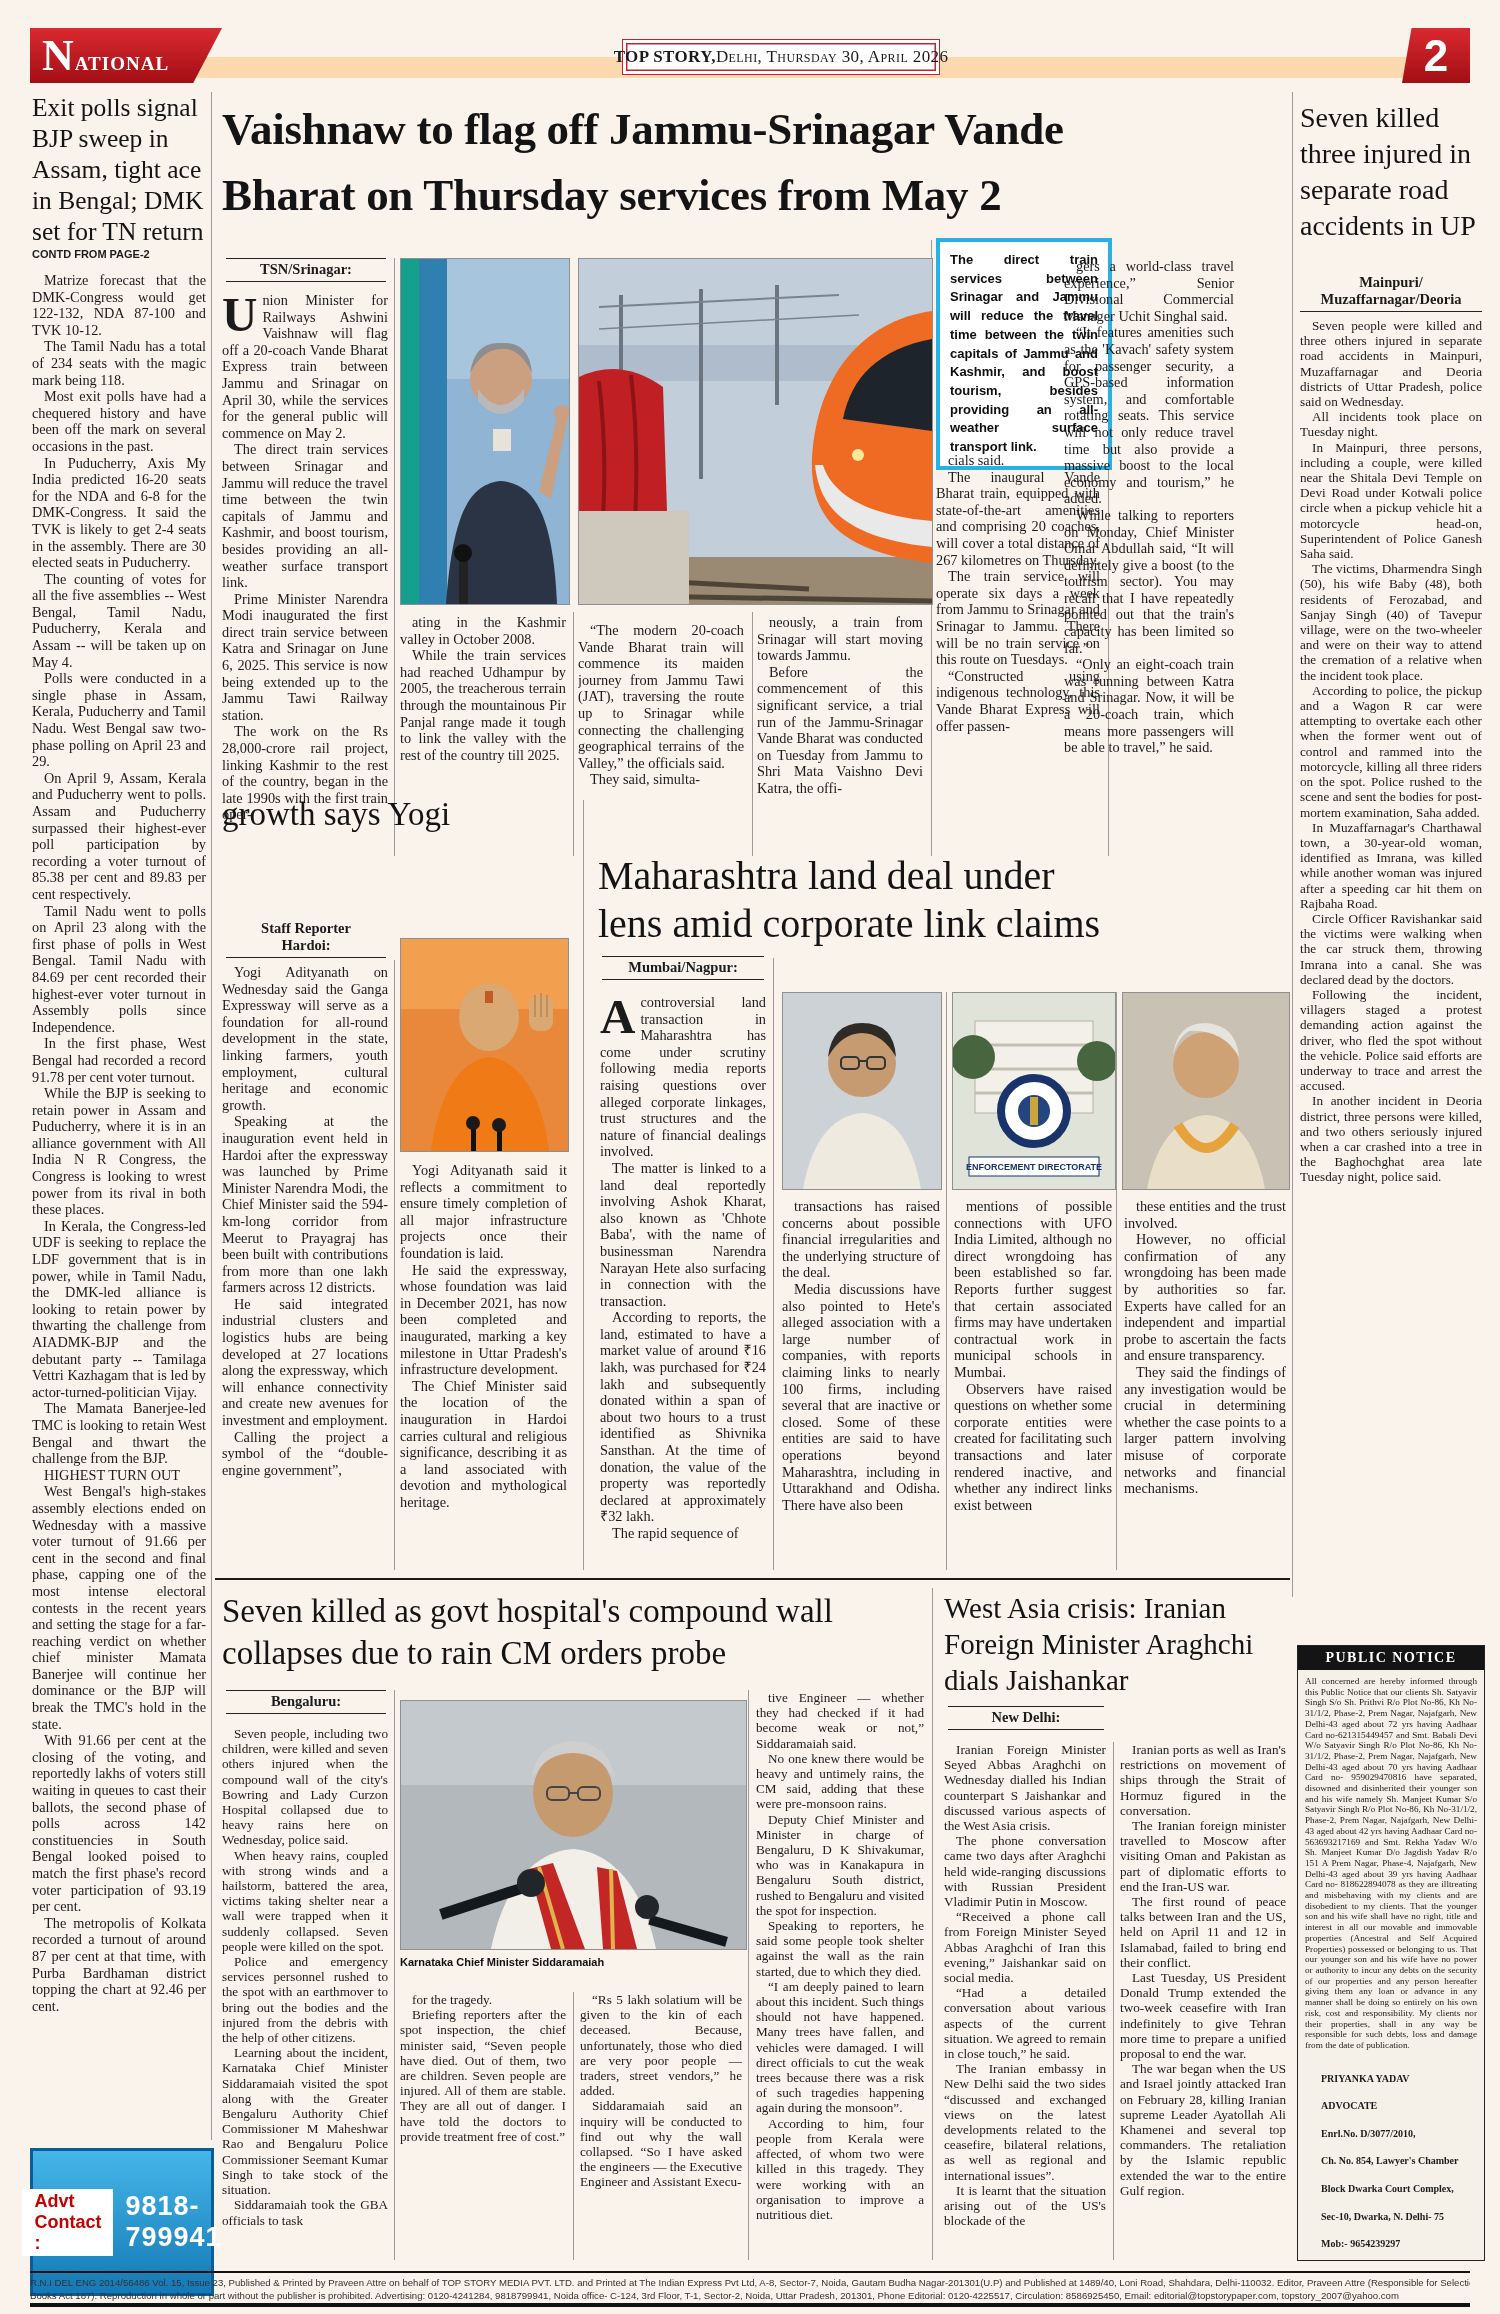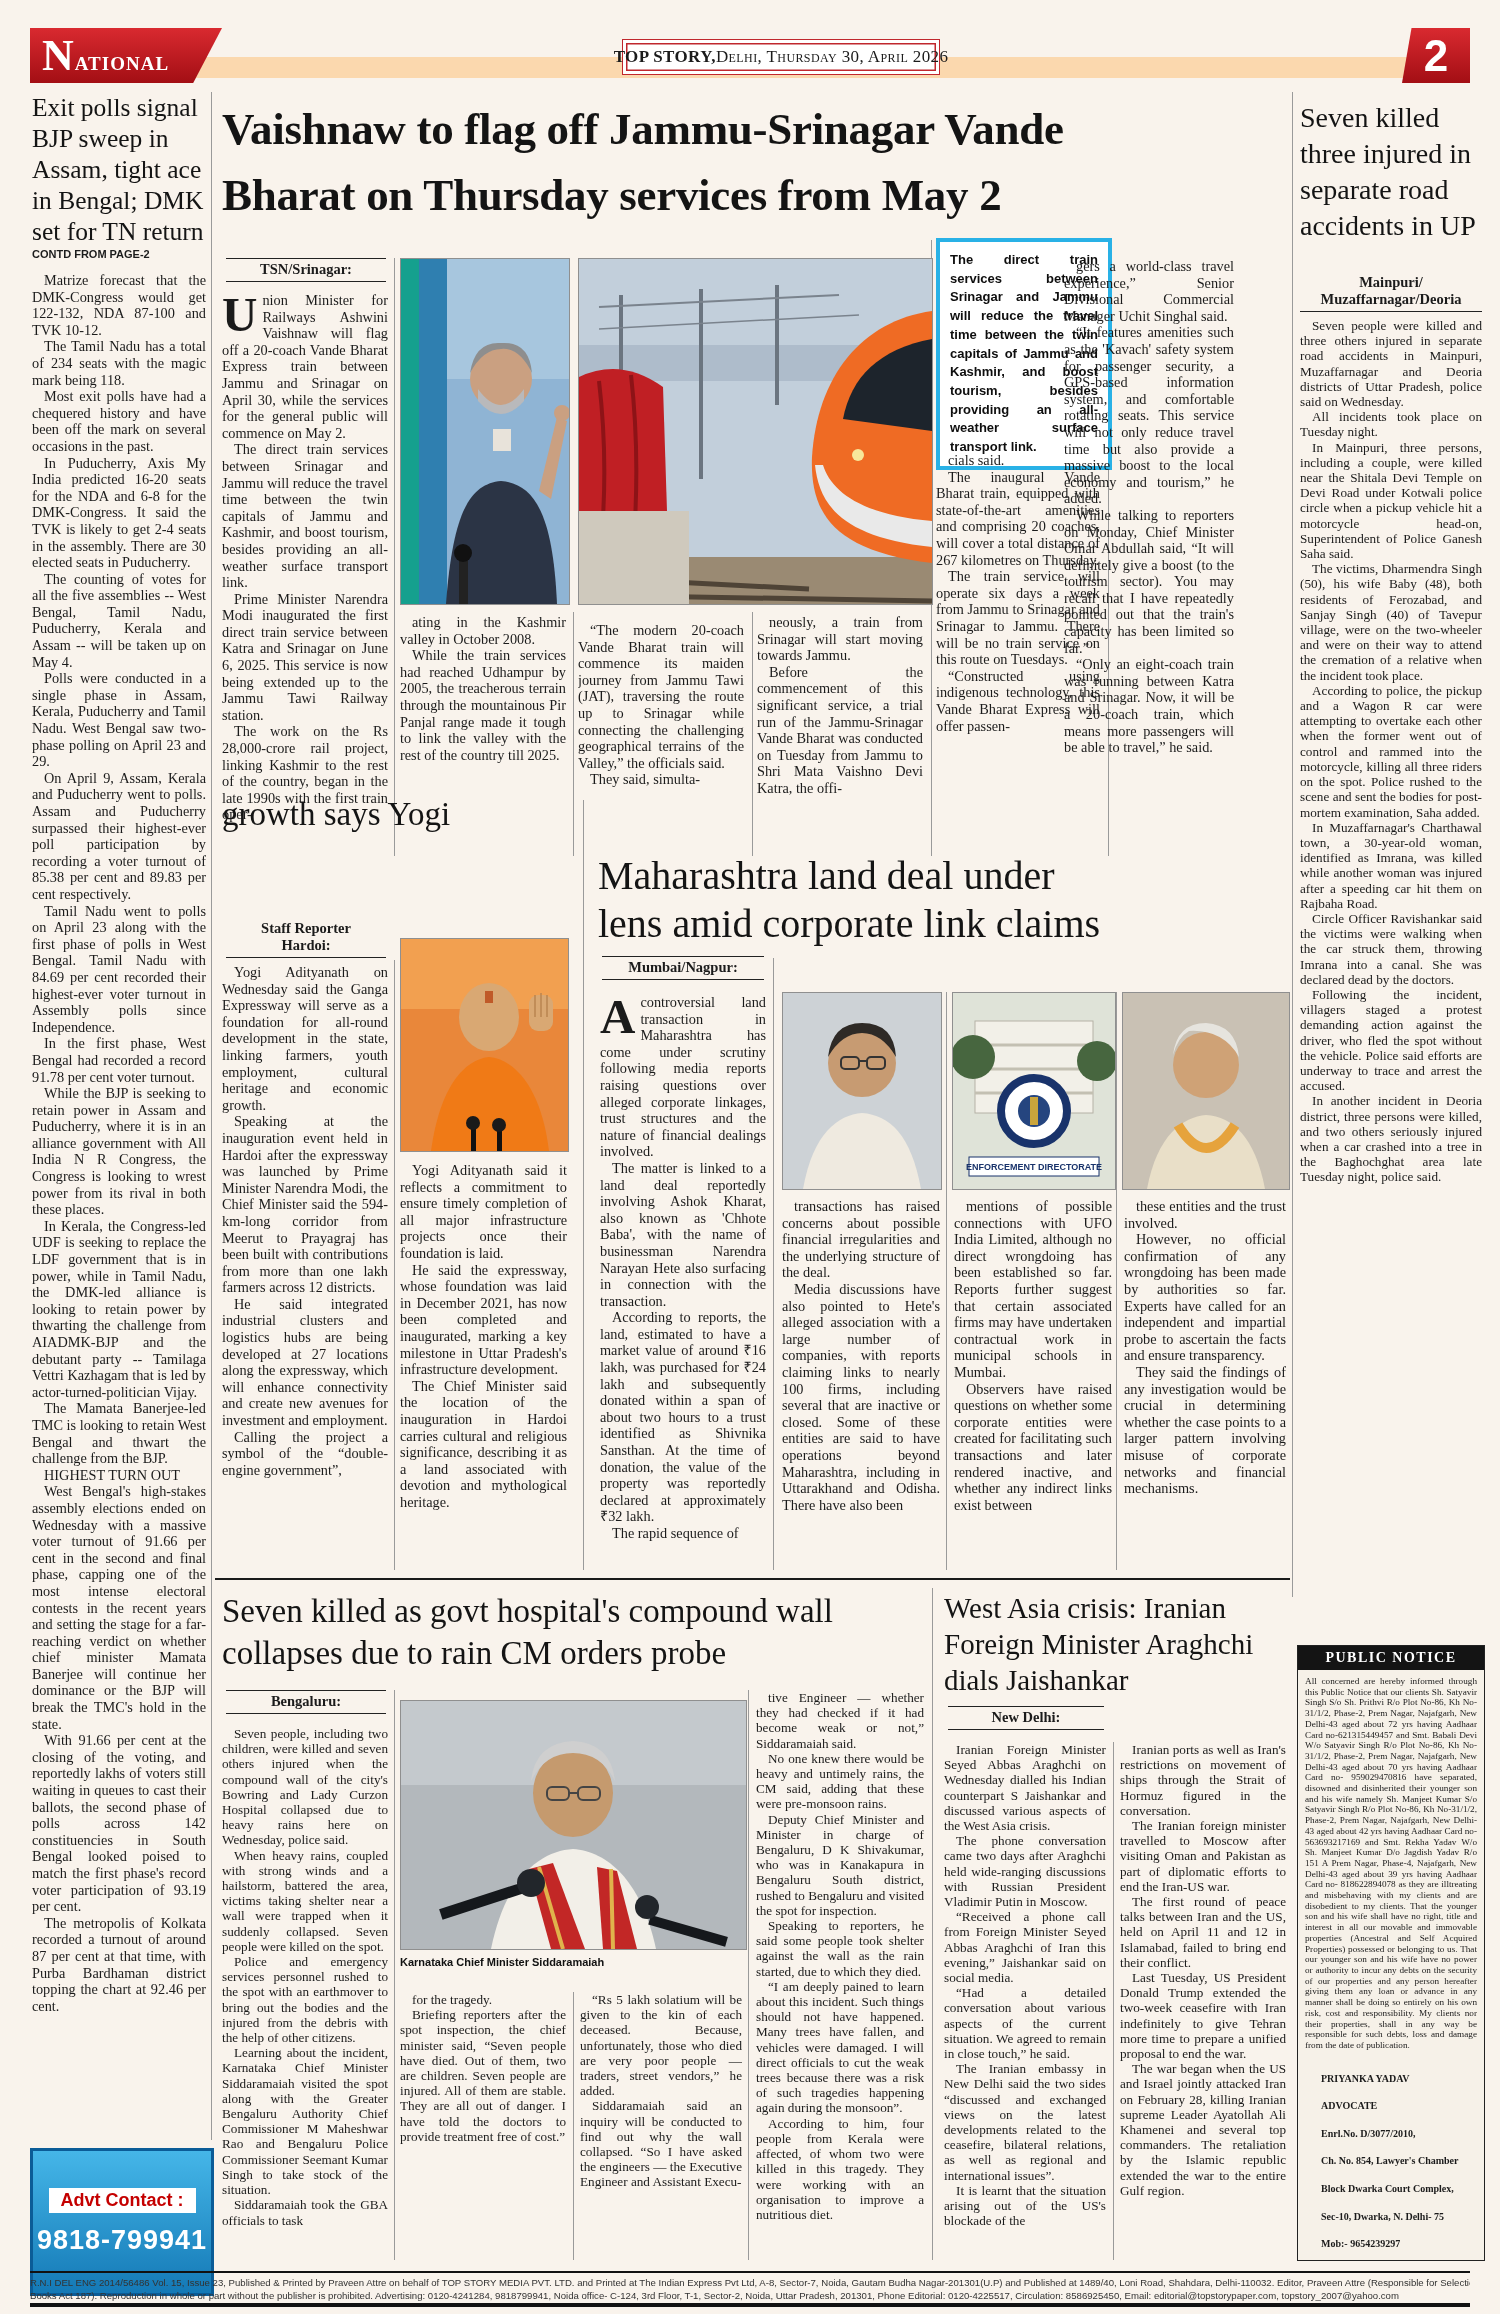--- a/index.html
+++ b/index.html
@@ -29,21 +29,21 @@
   
   .vr{position:absolute;width:1px;background:#9a9a9a;}
   .hr{position:absolute;height:1.5px;background:#1a1a1a;}
   
   .pull{position:absolute;background:#fff;border:4px solid #29b1e6;padding:9px 10px;font-family:"Liberation Sans",sans-serif;font-weight:700;font-size:13px;line-height:1.44;text-align:justify;color:#0e0e0e;}
   
   .ph{position:absolute;border:1px solid #8f8f8f;overflow:hidden;background:#ccc;}
   .ph svg{display:block;width:100%;height:100%;}
   .caption{position:absolute;font-family:"Liberation Sans",sans-serif;font-weight:700;font-size:11px;color:#111;}
   
-  .advt{position:absolute;background:linear-gradient(180deg,#45b6e8,#1479b6);border:3px solid #0b5c97;display:flex;flex-direction:column;align-items:center;justify-content:center;gap:12px;}
+  .advt{position:absolute;background:linear-gradient(180deg,#45b6e8,#1479b6);border:3px solid #0b5c97;display:flex;flex-direction:row;align-items:center;justify-content:center;gap:12px;}
   .advt .label{background:#fff;color:#c40000;font-family:"Liberation Sans",sans-serif;font-weight:700;font-size:18px;padding:2px 12px;}
   .advt .phone{color:#fff;font-family:"Liberation Sans",sans-serif;font-weight:700;font-size:27px;letter-spacing:1px;}
   
   .notice{position:absolute;border:1.6px solid #222;background:#f6f1e8;overflow:hidden;}
   .notice .nt{background:#141414;color:#fff;text-align:center;font-weight:700;font-size:14px;letter-spacing:1.5px;padding:4px 0;}
   .notice .nb{padding:6px 7px 4px;font-size:9.2px;line-height:10.7px;text-align:justify;}
   .notice .sig{padding:2px 7px 6px;font-size:10px;line-height:11.6px;font-weight:700;}
   .notice .sig div{margin:16px;}
   
   .footer{position:absolute;left:30px;top:2271px;width:1440px;border-top:2px solid #111;padding-top:4px;font-family:"Liberation Sans",sans-serif;font-size:9.6px;line-height:12.5px;color:#333;}

